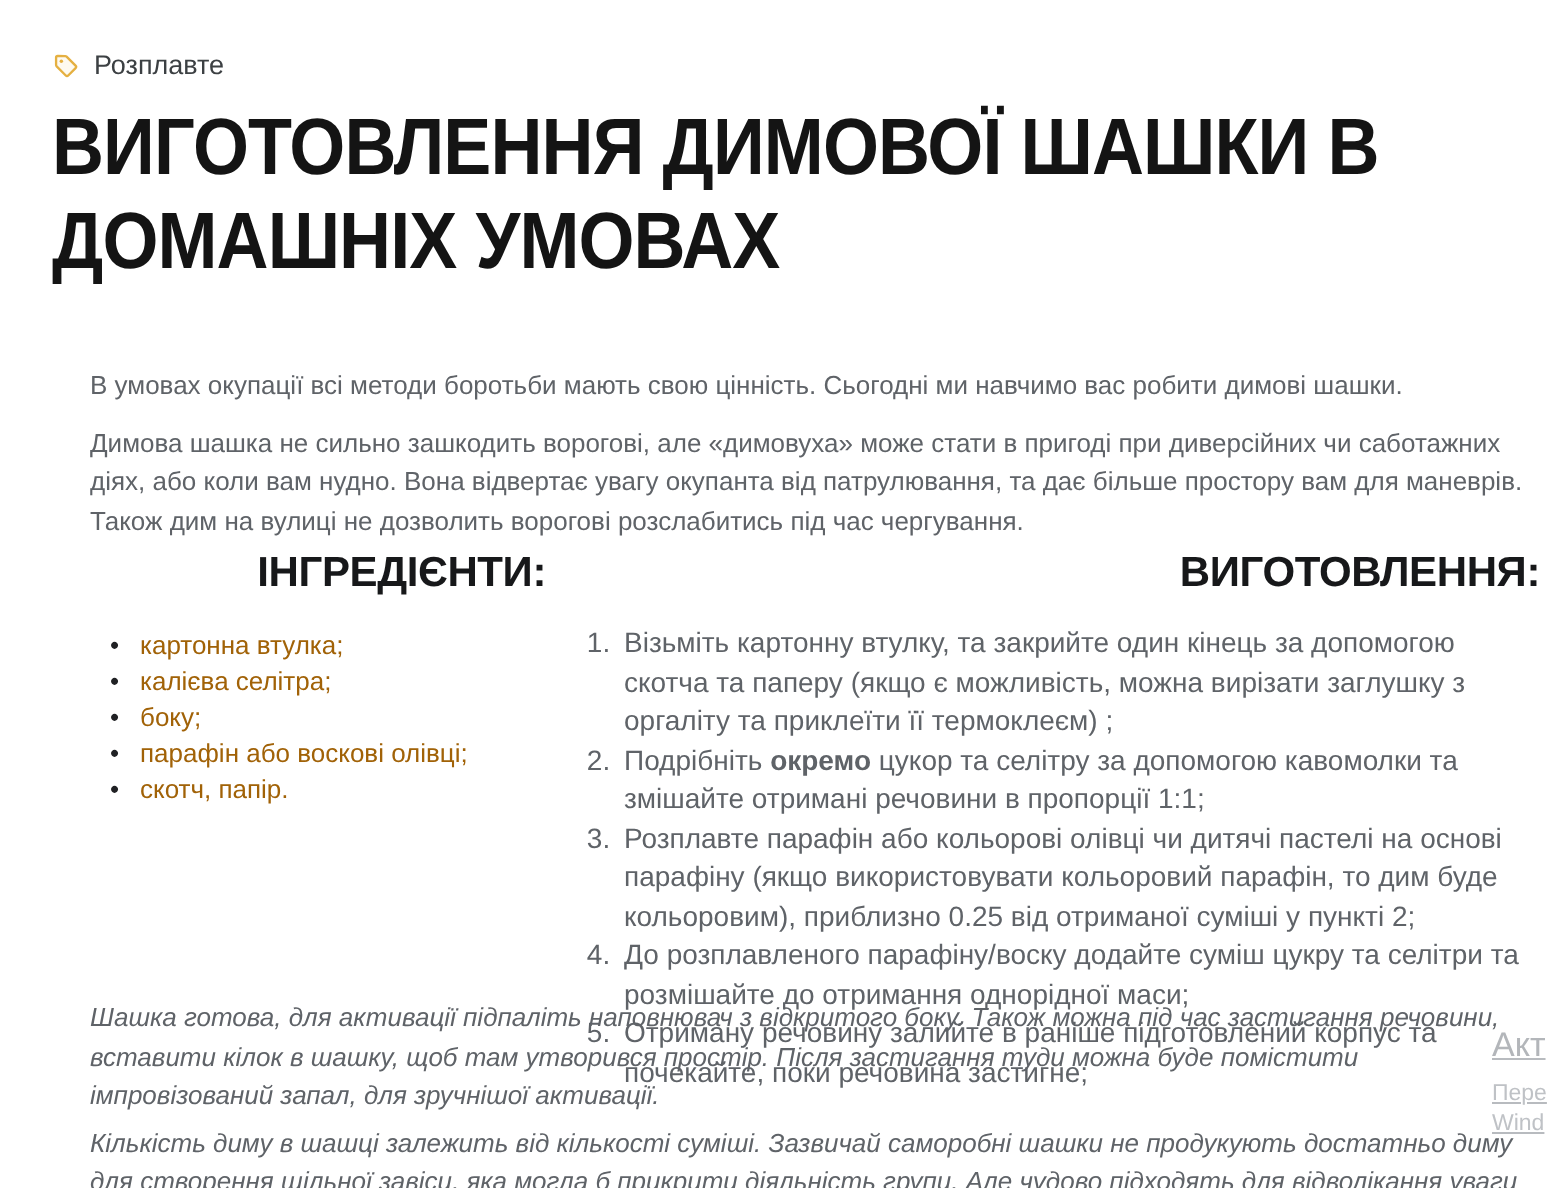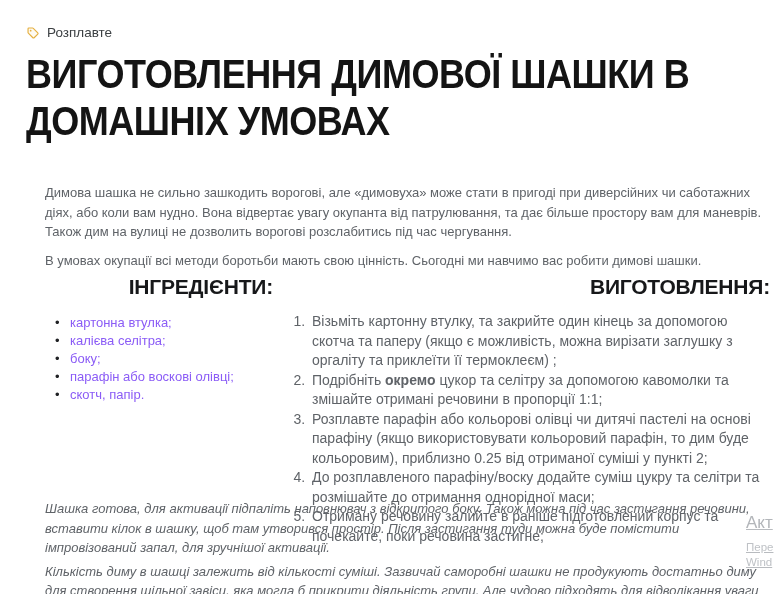--- a/index.html
+++ b/index.html
@@ -51,21 +51,21 @@
   .section-title {
     margin: 0;
     font-size: 21px; line-height: 24px;
     font-weight: 700; color: #17181a;
     letter-spacing: -0.2px;
     text-align: right;
   }
   .ingredients-list {
     list-style: none;
     margin: 15px 0 0 0; padding: 0 0 0 10px;
-    font-size: 13px; line-height: 18px; color: #8b5cf6;
+    font-size: 13px; line-height: 18px; color: #a16207;
   }
   .ingredients-list li { position: relative; padding-left: 15px; }
   .ingredients-list li::before {
     content: "\2022";
     position: absolute; left: 0; top: 0;
     color: #202124; font-size: 13px;
   }
   .steps-list {
     margin: 13px 0 0 0; padding: 0 0 0 19px;
     font-size: 14px; line-height: 19.5px; color: #5f6368;
@@ -102,22 +102,22 @@
   </span>
   <span class="tag-label">Розплавте</span>
 </div>
 
 <h1 class="headline">
   <div>ВИГОТОВЛЕННЯ ДИМОВОЇ ШАШКИ В</div>
   <div>ДОМАШНІХ УМОВАХ</div>
 </h1>
 
 <div class="intro">
+  <p>В умовах окупації всі методи боротьби мають свою цінність. Сьогодні ми навчимо вас робити димові шашки.</p>
   <p>Димова шашка не сильно зашкодить ворогові, але «димовуха» може стати в пригоді при диверсійних чи саботажних діях, або коли вам нудно. Вона відвертає увагу окупанта від патрулювання, та дає більше простору вам для маневрів. Також дим на вулиці не дозволить ворогові розслабитись під час чергування.</p>
-  <p>В умовах окупації всі методи боротьби мають свою цінність. Сьогодні ми навчимо вас робити димові шашки.</p>
 </div>
 
 <div class="ingredients">
   <h2 class="section-title">ІНГРЕДІЄНТИ:</h2>
   <ul class="ingredients-list">
     <li>картонна втулка;</li>
     <li>калієва селітра;</li>
     <li>боку;</li>
     <li>парафін або воскові олівці;</li>
     <li>скотч, папір.</li>

